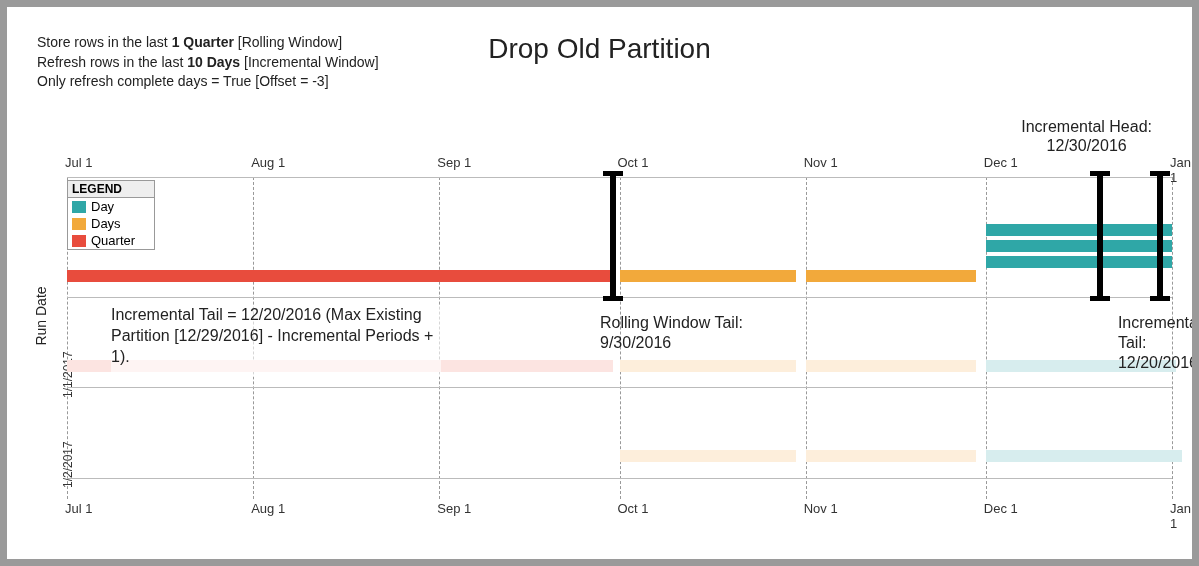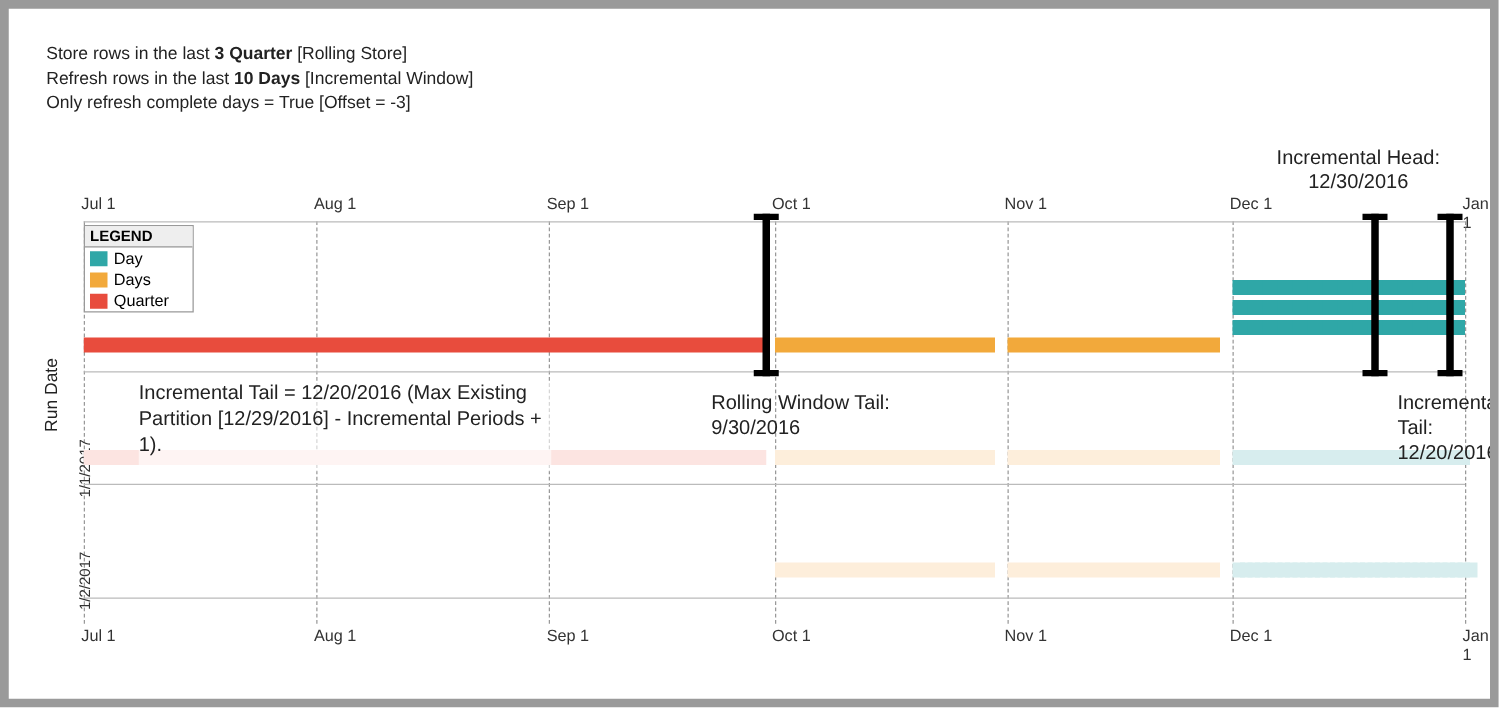--- a/index.html
+++ b/index.html
@@ -30,23 +30,24 @@
   .marker:before,.marker:after{content:"";position:absolute;left:-7px;width:20px;height:5px;background:#000;}
   .marker:before{top:0;} .marker:after{bottom:0;}
   .ann{position:absolute;font-size:16px;color:#222;line-height:1.25;}
   .explain{position:absolute;left:44px;top:128px;width:330px;font-size:16px;color:#222;line-height:1.3;z-index:6;background:rgba(255,255,255,.6);}
   .explain p{margin:0 0 10px;}
 </style>
 </head>
 <body>
 <div class="frame">
 
+  <div class="title">Drop Old Partition</div>
 
   <div class="meta">
-    <div><span>Store rows in the last </span><b>3 Quarter</b><span> [Rolling Store]</span></div>
+    <div><span>Store rows in the last </span><b>1 Quarter</b><span> [Rolling Window]</span></div>
     <div><span>Refresh rows in the last </span><b>10 Days</b><span> [Incremental Window]</span></div>
     <div>Only refresh complete days = True [Offset = -3]</div>
   </div>
 
   <div class="ihead">
     <span>Incremental Head:</span><br>
     <span>12/30/2016</span>
   </div>
 
   <div class="plot">
@@ -262,21 +263,21 @@
         <div class="bar d" style="width: 10px; height: 12px; left: 1086.98px; top: 62px;"></div>
         <div class="bar d" style="width: 10px; height: 12px; left: 1092.99px; top: 62px;"></div>
         <div class="bar d" style="width: 10px; height: 12px; left: 1098.99px; top: 62px;"></div>
         <div class="bar d" style="width: 10px; height: 12px; left: 1105px; top: 62px;"></div>
       </div>
 
     <div class="marker" id="mk-roll" style="height: 130px; left: 543.495px;"></div>
     <div class="marker" id="mk-itail" style="height: 130px; left: 1029.93px;"></div>
     <div class="marker" id="mk-ihead" style="height: 130px; left: 1089.99px;"></div>
 
-    <div class="ann" id="ann-roll" style="left: 502px; top: 136px;">
+    <div class="ann" id="ann-roll" style="left: 533px; top: 136px;">
       <span>Rolling Window Tail:</span><br>
       <span>9/30/2016</span>
     </div>
     <div class="ann" id="ann-itail" style="left: 1050.93px; top: 136px;">
       <span>Incremental Tail:</span><br>
       <span>12/20/2016</span>
     </div>
 
     <div class="explain">
       <p>Incremental Tail = 12/20/2016 (Max Existing Partition [12/29/2016] - Incremental Periods + 1).</p>

